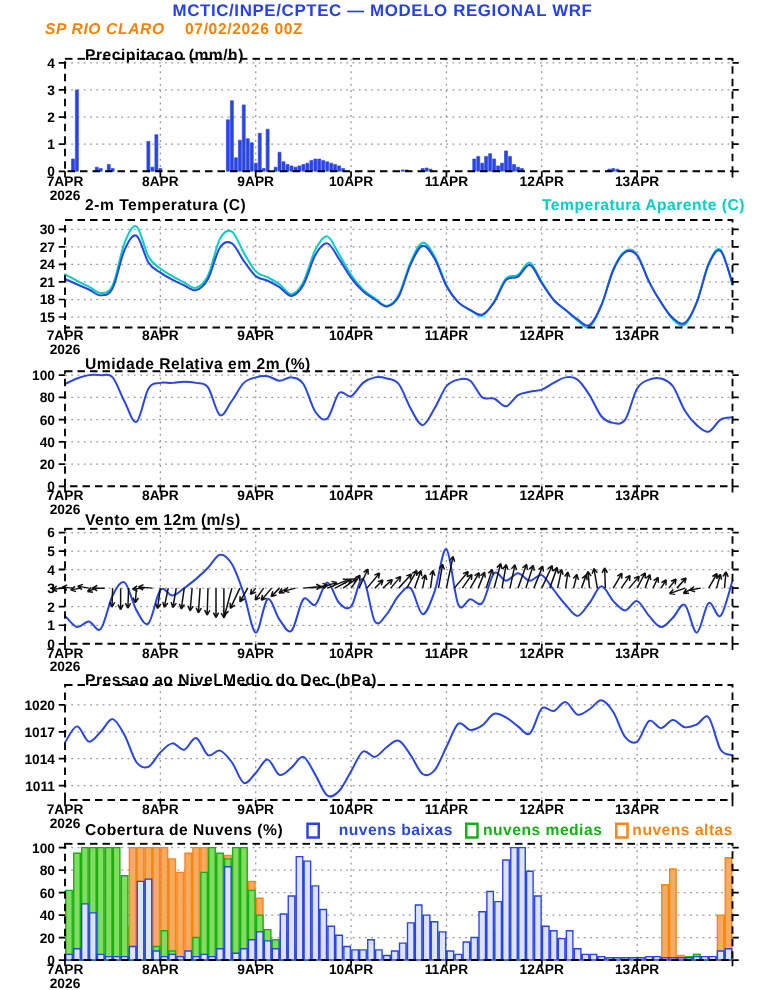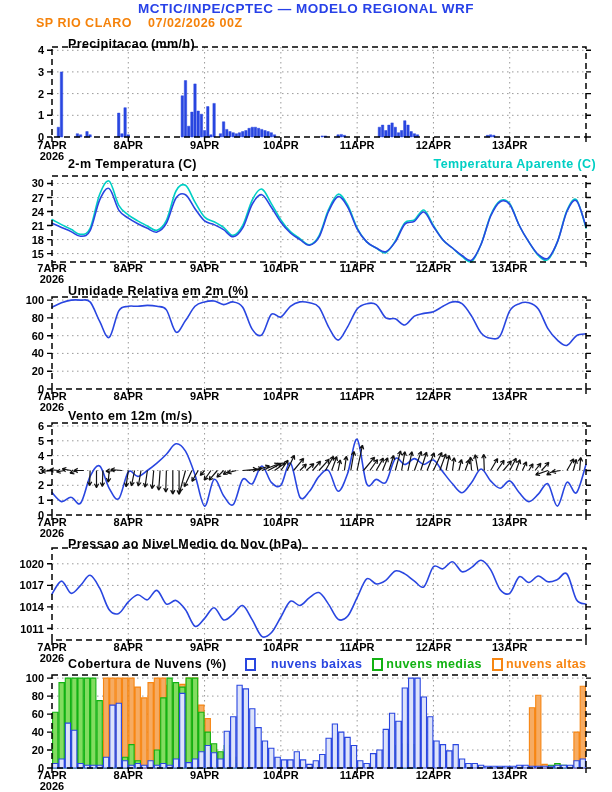--- a/index.html
+++ b/index.html
@@ -22,21 +22,21 @@
   svg.plot{position:absolute;left:0;}
   .s1{top:46px}.s2{top:175px}.s3{top:296px}.s4{top:422px}.s5{top:547px}.s6{top:674px}
 </style>
 </head>
 <body>
 
 <div class="page">
 
   <div class="hdr-title" style="color: rgb(39, 65, 232);">MCTIC/INPE/CPTEC — MODELO REGIONAL WRF</div>
   <div class="hdr-sub">
-    <span class="station" style="color: rgb(245, 130, 10);">SP RIO CLARO</span>
+    <span class="station" style="color: rgb(245, 130, 10); font-style: italic;">SP RIO CLARO</span>
     <span class="run" style="color: rgb(245, 130, 10);">07/02/2026 00Z</span>
   </div>
 
   <div class="trow t1">
     <span class="pt">Precipitacao (mm/h)</span>
   </div>
   <svg class="plot s1" width="612" height="120">
       <path d="M52 69.3H586M52 47.6H586M52 25.9H586M52 4.3H586M128.28571428571428 1V91M204.57142857142856 1V91M280.85714285714283 1V91M357.1428571428571 1V91M433.42857142857144 1V91M509.71428571428567 1V91" stroke="#9a9a9a" stroke-width="1" stroke-dasharray="1.5 3.5" fill="none"></path>
       <path d="M57.2 91V81.2h2.4V91ZM60.3 91V25.9h2.4V91ZM76.2 91V87.7h2.4V91ZM79.4 91V88.8h2.4V91ZM85.8 91V85.6h2.4V91ZM88.9 91V88.8h2.4V91ZM117.5 91V67.1h2.4V91ZM120.7 91V87.7h2.4V91ZM123.9 91V61.7h2.4V91ZM127.1 91V88.8h2.4V91ZM181.1 91V49.8h2.4V91ZM184.3 91V34.6h2.4V91ZM187.5 91V80.2h2.4V91ZM190.7 91V66.1h2.4V91ZM193.8 91V37.9h2.4V91ZM197.0 91V65.0h2.4V91ZM200.2 91V68.2h2.4V91ZM203.4 91V84.5h2.4V91ZM206.6 91V60.6h2.4V91ZM209.7 91V88.8h2.4V91ZM212.9 91V57.4h2.4V91ZM219.3 91V87.7h2.4V91ZM222.4 91V75.8h2.4V91ZM225.6 91V83.4h2.4V91ZM228.8 91V85.6h2.4V91ZM232.0 91V86.7h2.4V91ZM235.2 91V87.7h2.4V91ZM238.3 91V86.7h2.4V91ZM241.5 91V85.6h2.4V91ZM244.7 91V84.5h2.4V91ZM247.9 91V82.3h2.4V91ZM251.1 91V81.2h2.4V91ZM254.2 91V81.2h2.4V91ZM257.4 91V82.3h2.4V91ZM260.6 91V83.4h2.4V91ZM263.8 91V84.5h2.4V91ZM266.9 91V85.6h2.4V91ZM270.1 91V86.7h2.4V91ZM273.3 91V88.8h2.4V91ZM321.0 91V89.9h2.4V91ZM324.2 91V89.9h2.4V91ZM336.9 91V88.8h2.4V91ZM340.1 91V88.4h2.4V91ZM343.2 91V89.3h2.4V91ZM378.2 91V81.2h2.4V91ZM381.4 91V79.1h2.4V91ZM384.6 91V84.5h2.4V91ZM387.7 91V79.1h2.4V91ZM390.9 91V76.9h2.4V91ZM394.1 91V81.2h2.4V91ZM397.3 91V86.7h2.4V91ZM400.4 91V84.5h2.4V91ZM403.6 91V74.7h2.4V91ZM406.8 91V79.1h2.4V91ZM410.0 91V85.6h2.4V91ZM413.2 91V87.7h2.4V91ZM416.3 91V88.8h2.4V91ZM486.3 91V89.3h2.4V91ZM489.4 91V88.8h2.4V91ZM492.6 91V89.3h2.4V91Z" fill="#2946e0" stroke="#2946e0" stroke-width=".5"></path>
       <rect x="52" y="1" width="534" height="90" fill="none" stroke="#000" stroke-width="1.5" stroke-dasharray="6 4"></rect>
@@ -126,21 +126,21 @@
       <text x="128.28571428571428" y="104" text-anchor="middle" font-size="11" font-weight="bold" font-family="&quot;Liberation Sans&quot;,sans-serif" fill="#000">8APR</text>
       <text x="204.57142857142856" y="104" text-anchor="middle" font-size="11" font-weight="bold" font-family="&quot;Liberation Sans&quot;,sans-serif" fill="#000">9APR</text>
       <text x="280.85714285714283" y="104" text-anchor="middle" font-size="11" font-weight="bold" font-family="&quot;Liberation Sans&quot;,sans-serif" fill="#000">10APR</text>
       <text x="357.1428571428571" y="104" text-anchor="middle" font-size="11" font-weight="bold" font-family="&quot;Liberation Sans&quot;,sans-serif" fill="#000">11APR</text>
       <text x="433.42857142857144" y="104" text-anchor="middle" font-size="11" font-weight="bold" font-family="&quot;Liberation Sans&quot;,sans-serif" fill="#000">12APR</text>
       <text x="509.71428571428567" y="104" text-anchor="middle" font-size="11" font-weight="bold" font-family="&quot;Liberation Sans&quot;,sans-serif" fill="#000">13APR</text>
       <text x="52" y="115" text-anchor="middle" font-size="11" font-weight="bold" font-family="&quot;Liberation Sans&quot;,sans-serif" fill="#000">2026</text>
     </svg>
 
   <div class="trow t5">
-    <span class="pt">Pressao ao Nivel Medio do Nov (hPa)</span>
+    <span class="pt">Pressao ao Nivel Medio do Dec (hPa)</span>
   </div>
   <svg class="plot s5" width="612" height="118">
       <path d="M52 81.5H586M52 59.9H586M52 38.4H586M52 16.8H586M128.28571428571428 1V93M204.57142857142856 1V93M280.85714285714283 1V93M357.1428571428571 1V93M433.42857142857144 1V93M509.71428571428567 1V93" stroke="#9a9a9a" stroke-width="1" stroke-dasharray="1.5 3.5" fill="none"></path>
       <path d="M52.0 47.0C53.6 44.8 58.4 34.2 61.5 34.1C64.7 33.9 67.9 45.6 71.1 46.3C74.3 47.0 77.4 41.4 80.6 38.4C83.8 35.4 87.0 27.8 90.1 28.3C93.3 28.8 96.5 35.5 99.7 41.2C102.9 47.0 106.0 58.6 109.2 62.8C112.4 67.0 115.6 67.7 118.8 66.4C121.9 65.1 125.1 58.0 128.3 54.9C131.5 51.8 134.6 48.1 137.8 47.7C141.0 47.4 144.2 53.5 147.4 52.8C150.5 52.0 153.7 42.7 156.9 43.4C160.1 44.1 163.3 55.4 166.4 57.1C169.6 58.7 172.8 52.5 176.0 53.5C179.1 54.4 182.3 58.5 185.5 62.8C188.7 67.1 191.9 77.9 195.0 79.3C198.2 80.8 201.4 74.6 204.6 71.4C207.7 68.3 210.9 60.4 214.1 60.7C217.3 60.9 220.5 71.8 223.6 72.9C226.8 74.0 230.0 69.5 233.2 67.1C236.4 64.7 239.5 57.5 242.7 58.5C245.9 59.5 249.1 67.7 252.3 72.9C255.4 78.0 258.6 87.2 261.8 89.4C265.0 91.6 268.1 89.0 271.3 85.8C274.5 82.6 277.7 75.3 280.9 70.0C284.0 64.7 287.2 56.1 290.4 54.2C293.6 52.3 296.8 59.1 299.9 58.5C303.1 57.9 306.3 52.8 309.5 50.6C312.6 48.4 315.8 44.5 319.0 45.6C322.2 46.6 325.4 52.6 328.5 57.1C331.7 61.5 334.9 70.1 338.1 72.2C341.3 74.2 344.4 72.9 347.6 69.3C350.8 65.7 354.0 56.8 357.1 50.6C360.3 44.4 363.5 34.2 366.7 31.9C369.9 29.6 373.0 36.7 376.2 36.9C379.4 37.2 382.6 35.5 385.8 33.3C388.9 31.2 392.1 25.1 395.3 24.0C398.5 22.9 401.6 25.2 404.8 26.9C408.0 28.6 411.2 31.9 414.4 34.1C417.5 36.2 420.7 42.2 423.9 39.8C427.1 37.4 430.3 22.7 433.4 19.7C436.6 16.7 439.8 22.7 443.0 21.8C446.1 21.0 449.3 14.2 452.5 14.7C455.7 15.1 458.9 23.8 462.0 24.7C465.2 25.7 468.4 22.3 471.6 20.4C474.8 18.5 477.9 12.9 481.1 13.2C484.3 13.6 487.5 17.7 490.6 22.6C493.8 27.5 497.0 38.7 500.2 42.7C503.4 46.6 506.5 48.4 509.7 46.3C512.9 44.1 516.1 31.5 519.3 29.7C522.4 28.0 525.6 35.6 528.8 35.5C532.0 35.4 535.1 29.2 538.3 29.0C541.5 28.9 544.7 34.2 547.9 34.8C551.0 35.4 554.2 33.9 557.4 32.6C560.6 31.3 563.8 23.5 566.9 26.9C570.1 30.2 573.3 47.7 576.5 52.8C579.6 57.8 584.4 56.3 586.0 57.1" stroke="#2946e0" stroke-width="1.6" fill="none" stroke-linecap="round"></path>
       <rect x="52" y="1" width="534" height="92" fill="none" stroke="#000" stroke-width="1.5" stroke-dasharray="6 4"></rect>
       <text x="44" y="85.4999999999999" text-anchor="end" font-size="11" font-weight="bold" font-family="&quot;Liberation Sans&quot;,sans-serif" fill="#000">1011</text>
       <text x="44" y="63.93750000000001" text-anchor="end" font-size="11" font-weight="bold" font-family="&quot;Liberation Sans&quot;,sans-serif" fill="#000">1014</text>
       <text x="44" y="42.37500000000012" text-anchor="end" font-size="11" font-weight="bold" font-family="&quot;Liberation Sans&quot;,sans-serif" fill="#000">1017</text>
       <text x="44" y="20.81250000000024" text-anchor="end" font-size="11" font-weight="bold" font-family="&quot;Liberation Sans&quot;,sans-serif" fill="#000">1020</text>
       <path d="M47 81.5H52M586 81.5H591M47 59.9H52M586 59.9H591M47 38.4H52M586 38.4H591M47 16.8H52M586 16.8H591M52 93V98M128.28571428571428 93V98M204.57142857142856 93V98M280.85714285714283 93V98M357.1428571428571 93V98M433.42857142857144 93V98M509.71428571428567 93V98M586 93V98" stroke="#000" stroke-width="1.4" fill="none"></path>

